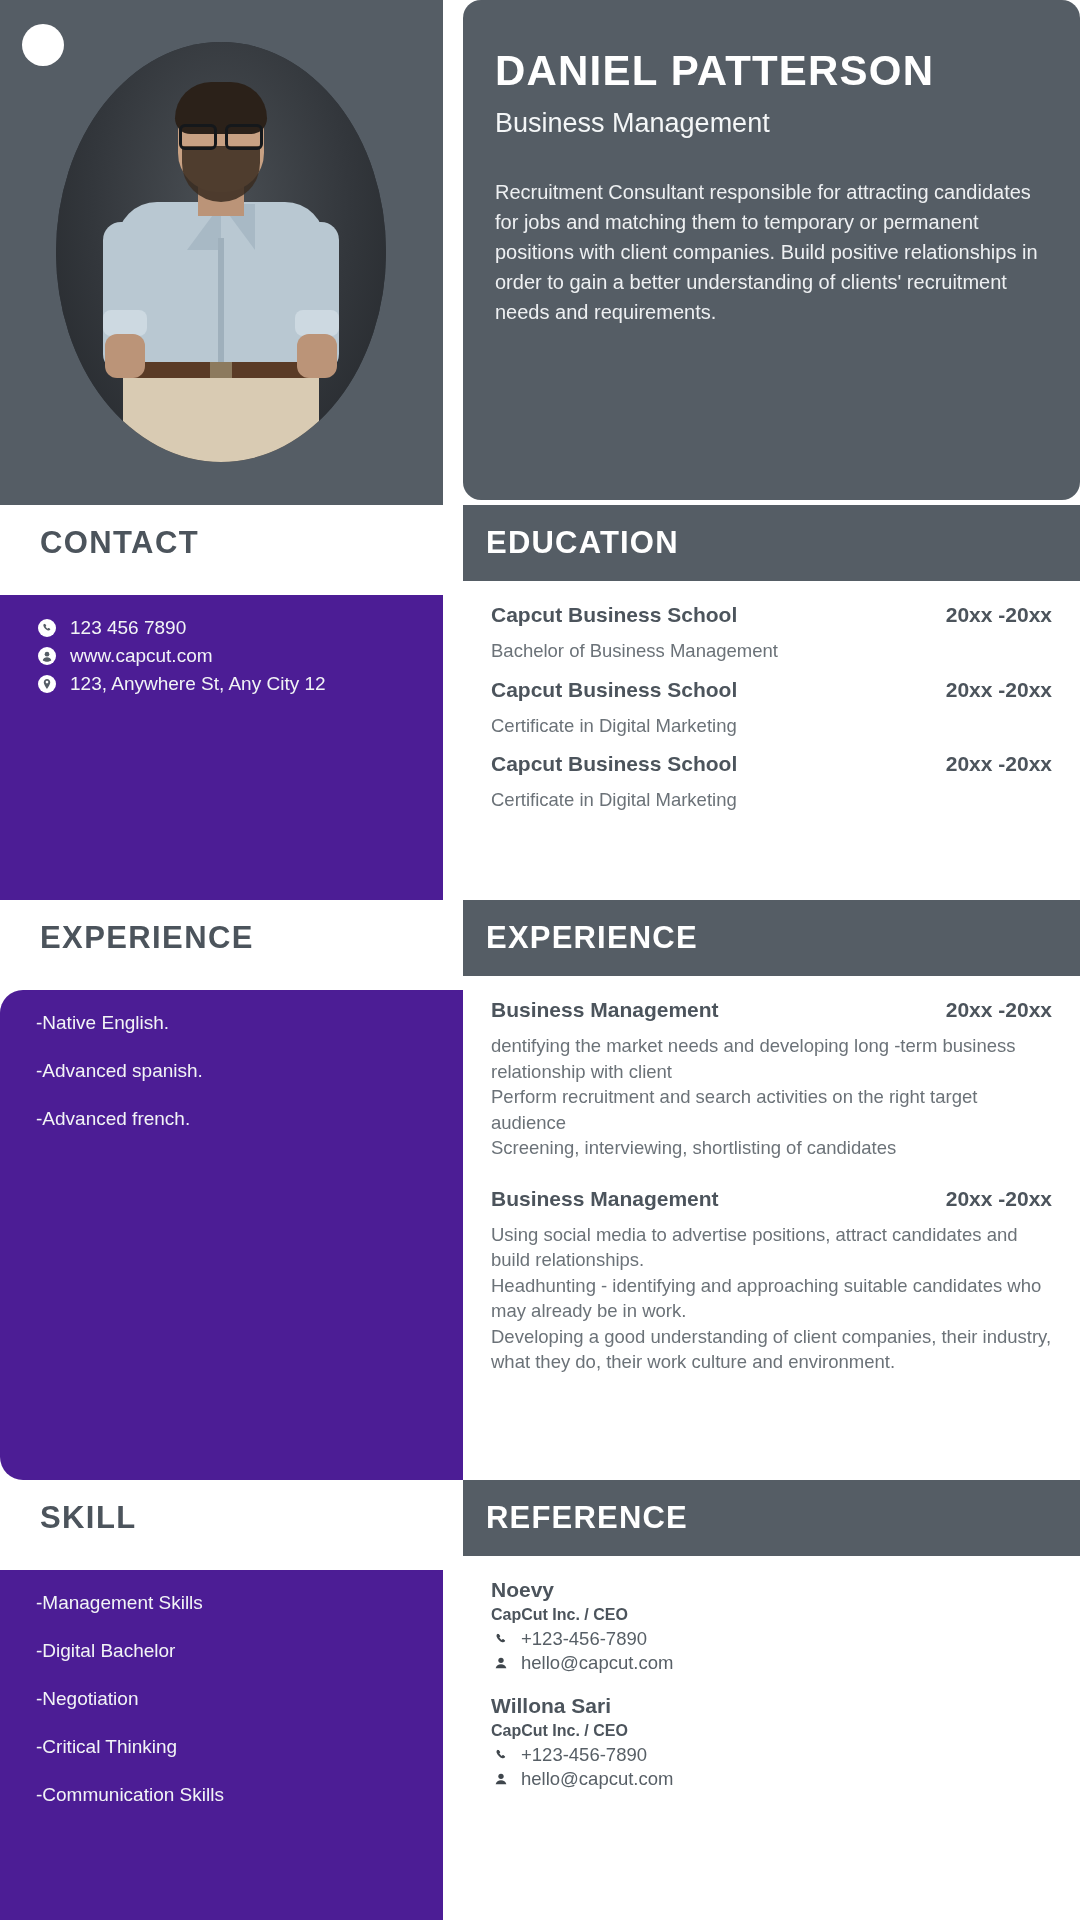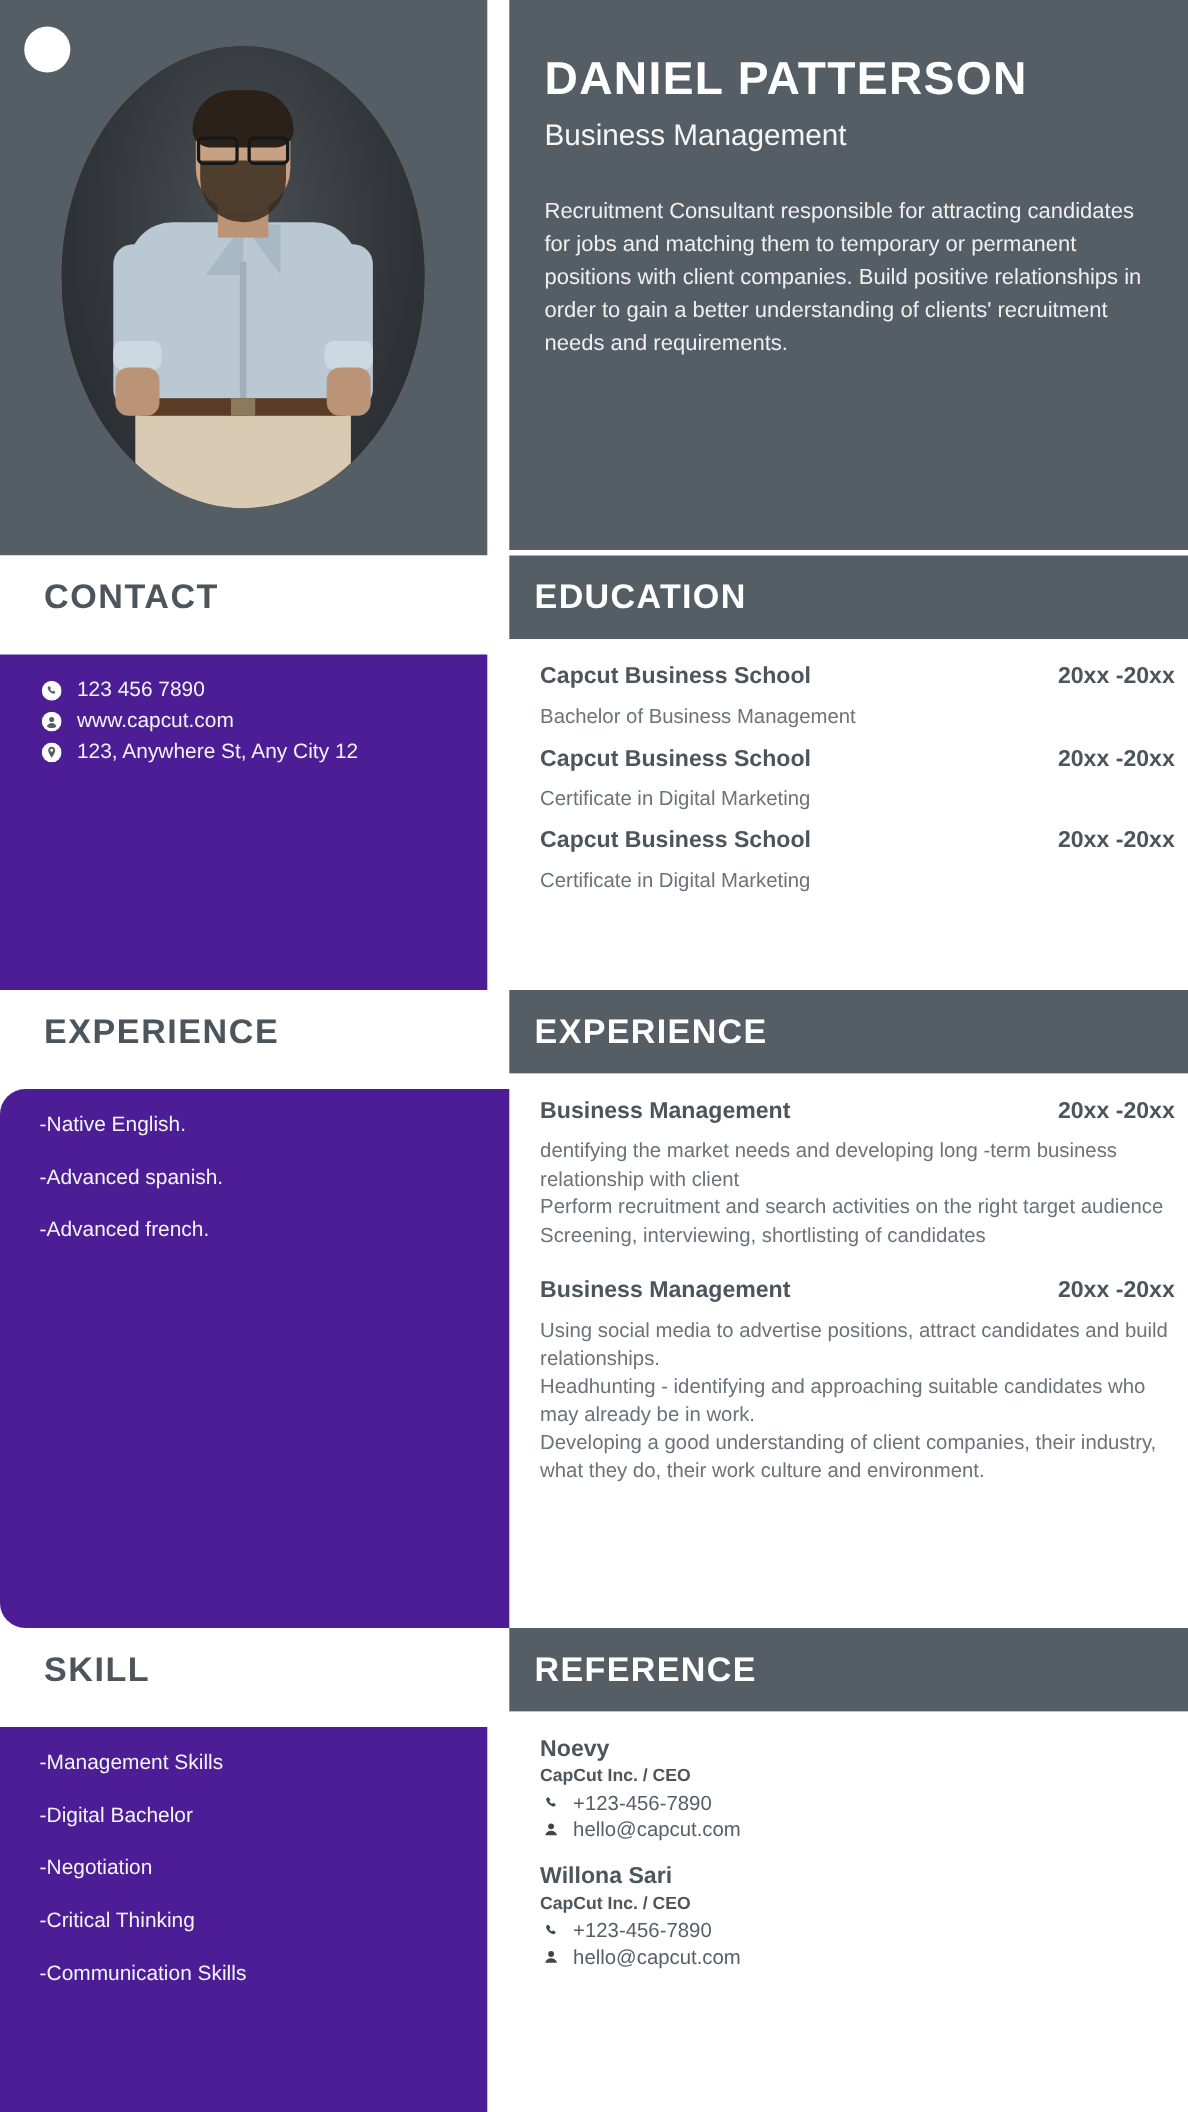--- a/index.html
+++ b/index.html
@@ -205,20 +205,21 @@
     width: 617px;
     height: 1920px;
   }
   .hero {
     position: absolute;
     left: 0; top: 0;
     width: 617px; height: 500px;
     background: #555d65;
     padding: 48px 30px 0 32px;
     color: #ffffff;
+    border-radius: 18px;
   }
   .hero h1 {
     font-size: 42px;
     font-weight: bold;
     letter-spacing: 1.2px;
     line-height: 1.1;
   }
   .hero .subtitle {
     font-size: 27px;
     margin-top: 14px;
@@ -239,21 +240,21 @@
     padding-left: 23px;
   }
   .sec-head-dark h2 {
     font-size: 31px;
     font-weight: bold;
     letter-spacing: 1.2px;
     color: #ffffff;
   }
   .right-body {
     background: #ffffff;
-    padding: 22px 12px 14px 28px;
+    padding: 22px 28px 14px 28px;
   }
   .entry { margin-bottom: 14px; }
   .entry-top {
     display: flex;
     justify-content: space-between;
     align-items: baseline;
   }
   .entry-title {
     font-size: 21px;
     font-weight: bold;

